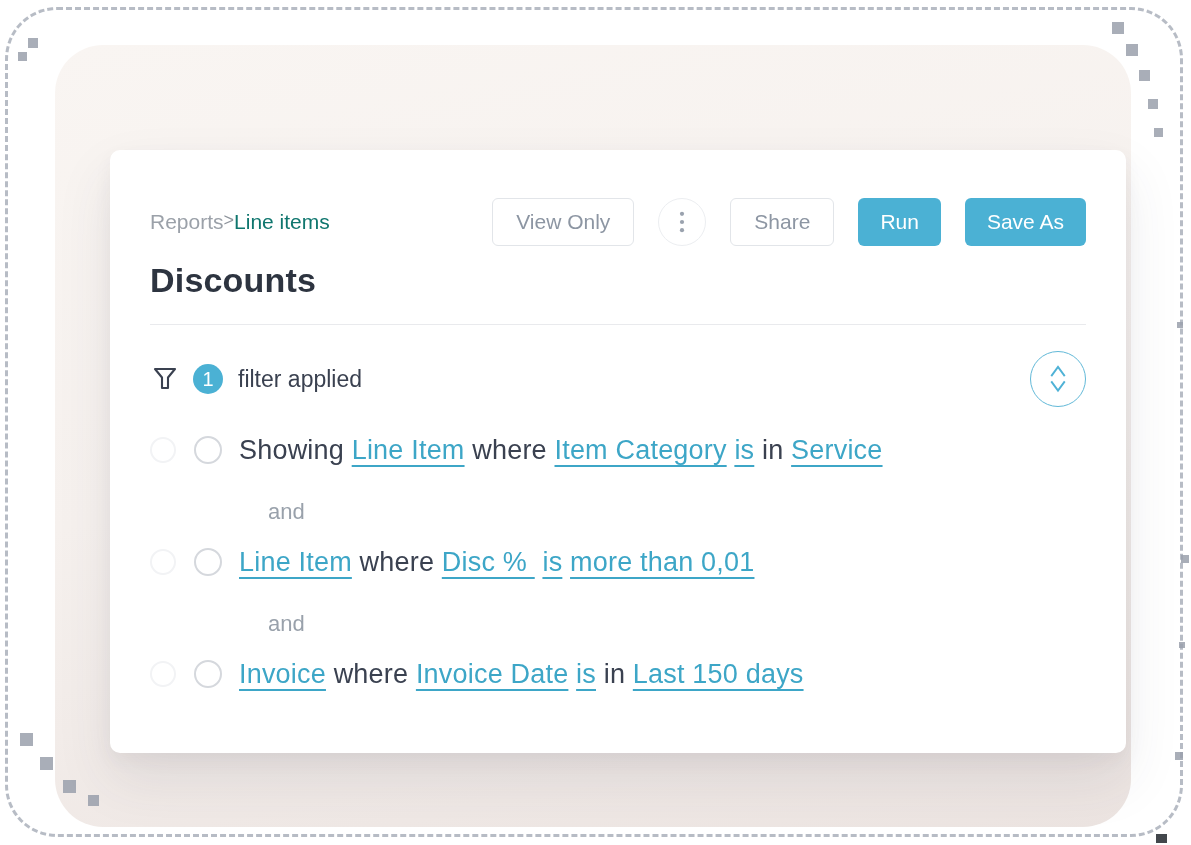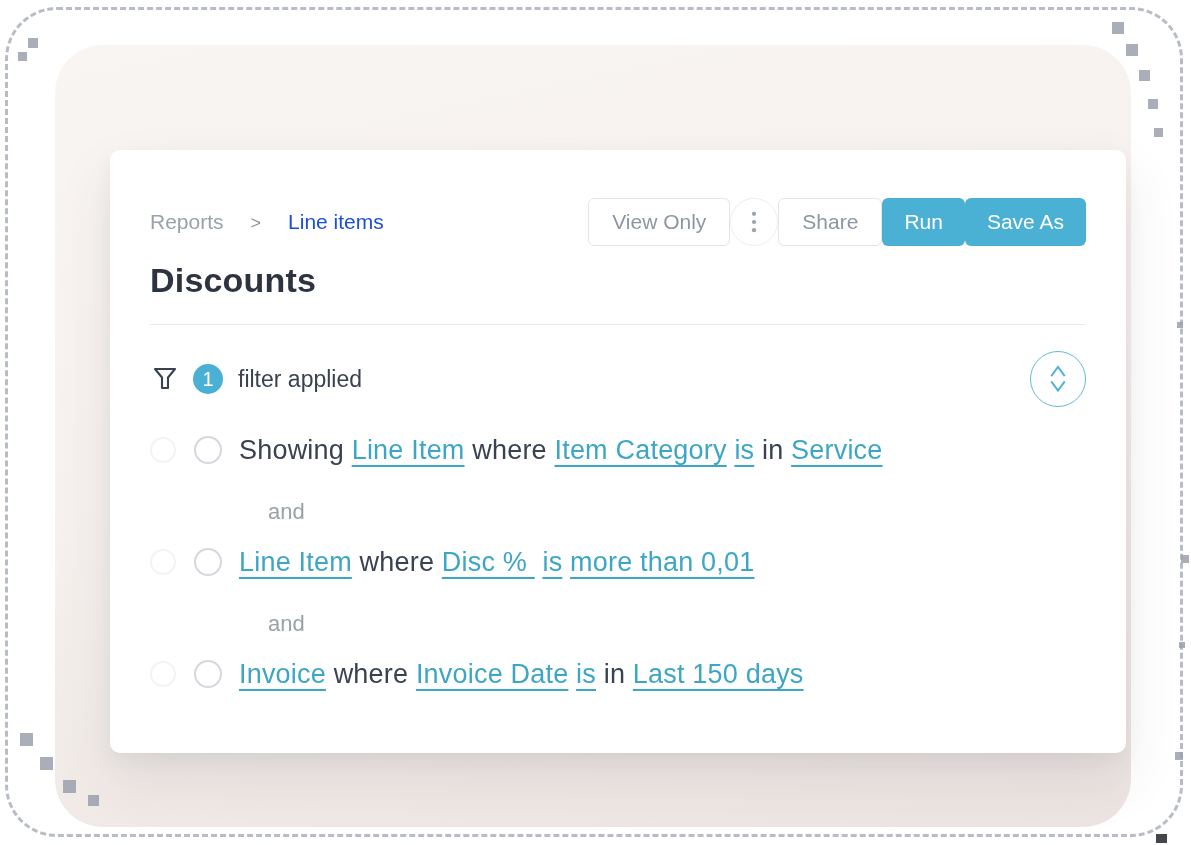--- a/index.html
+++ b/index.html
@@ -30,26 +30,26 @@
   .px.dark{background:#2f3338;opacity:.9;}
 
   
   .card{
     position:absolute;left:110px;top:150px;width:1016px;height:603px;
     background:#ffffff;border-radius:10px;padding:0 40px;
     box-shadow:0 26px 55px rgba(60,60,78,.10),0 8px 18px rgba(60,60,78,.05);
   }
 
   .header-row{display:flex;align-items:center;margin-top:48px;height:48px;}
-  .breadcrumb{display:flex;align-items:flex-end;gap:27px;font-size:21px;color:#9ba1a9;}
+  .breadcrumb{display:flex;align-items:flex-start;gap:0;font-size:21px;color:#9ba1a9;}
   .crumb-parent{cursor:pointer;}
   .crumb-sep{font-size:18px;color:#8d939b;}
-  .crumb-current{color:#1d4ed8;}
+  .crumb-current{color:#0f766e;}
 
-  .actions{margin-left:auto;display:flex;align-items:center;}
+  .actions{margin-left:auto;display:flex;align-items:center;gap:24px;}
   .btn{
     height:48px;border-radius:6px;font-family:inherit;font-size:21px;
     display:inline-flex;align-items:center;justify-content:center;cursor:pointer;
   }
   .btn.ghost{background:#fff;border:1px solid #e2e5e9;color:#8d96a3;padding:0 23px;}
   .btn.kebab{width:48px;padding:0;border:1px solid #eceef1;border-radius:50%;background:#fff;}
   .btn.primary{background:var(--accent);border:none;color:#fff;padding:16px 22px;}
 
   .title{margin:14px 0 4px;font-size:34px;line-height:40px;font-weight:700;color:#2d3440;letter-spacing:.2px;}
   .divider{margin-top:24px;border-top:1px solid #e9eaed;height:0;}

